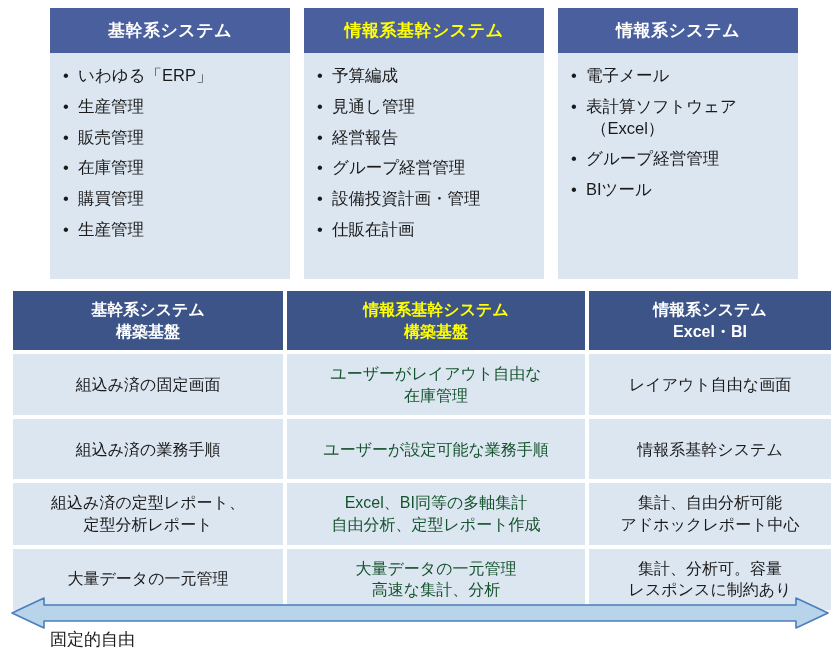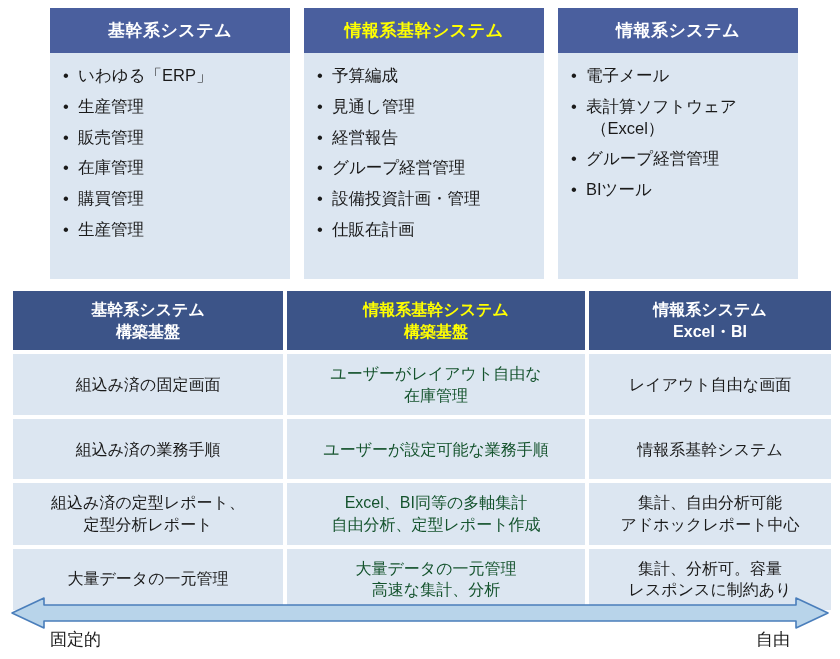--- a/index.html
+++ b/index.html
@@ -122,21 +122,20 @@
     top: 596px;
     width: 820px;
     height: 34px;
   }
   .axis-labels {
     position: absolute;
     left: 10px;
     top: 628px;
     width: 820px;
     display: flex;
-    justify-content: space-between;
     font-size: 17px;
     padding: 0 40px;
     box-sizing: border-box;
   }
 </style>
 </head>
 <body>
 
 <div class="page">
 

